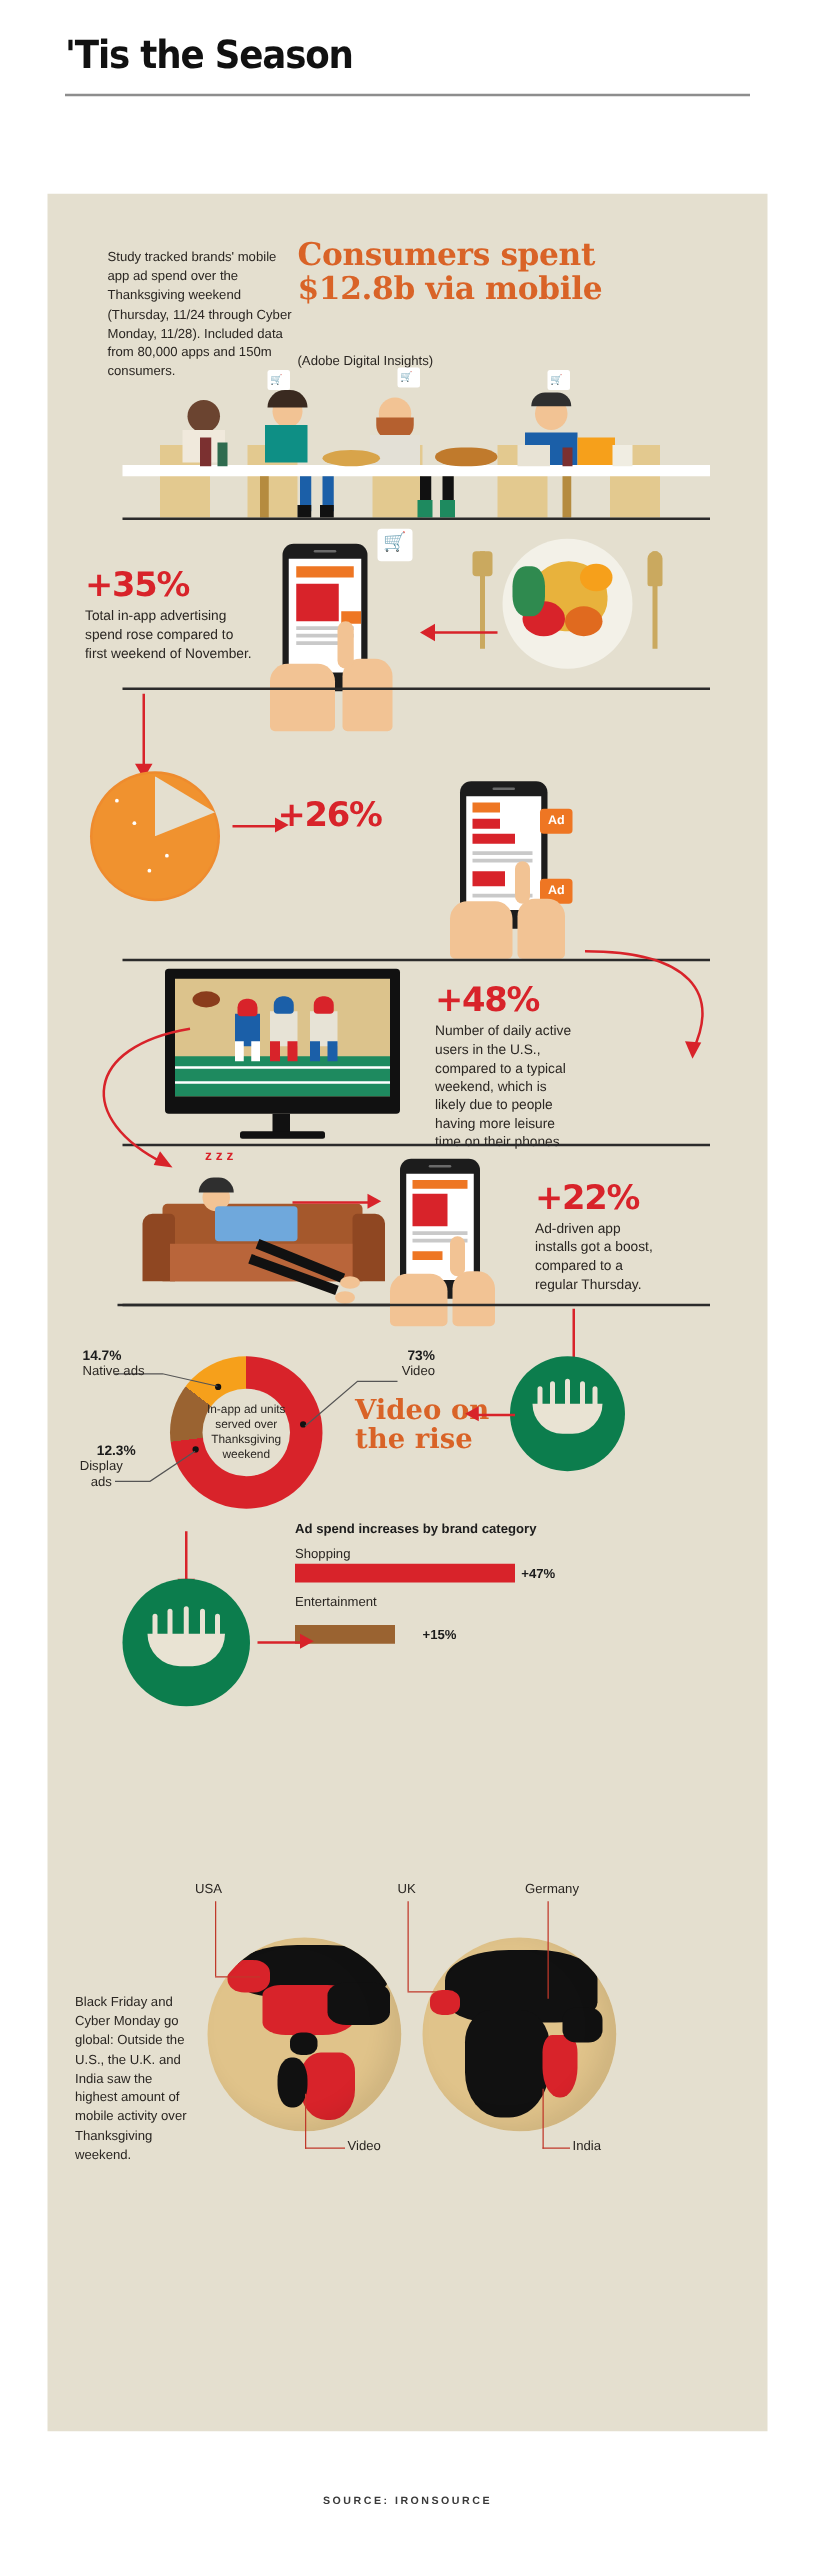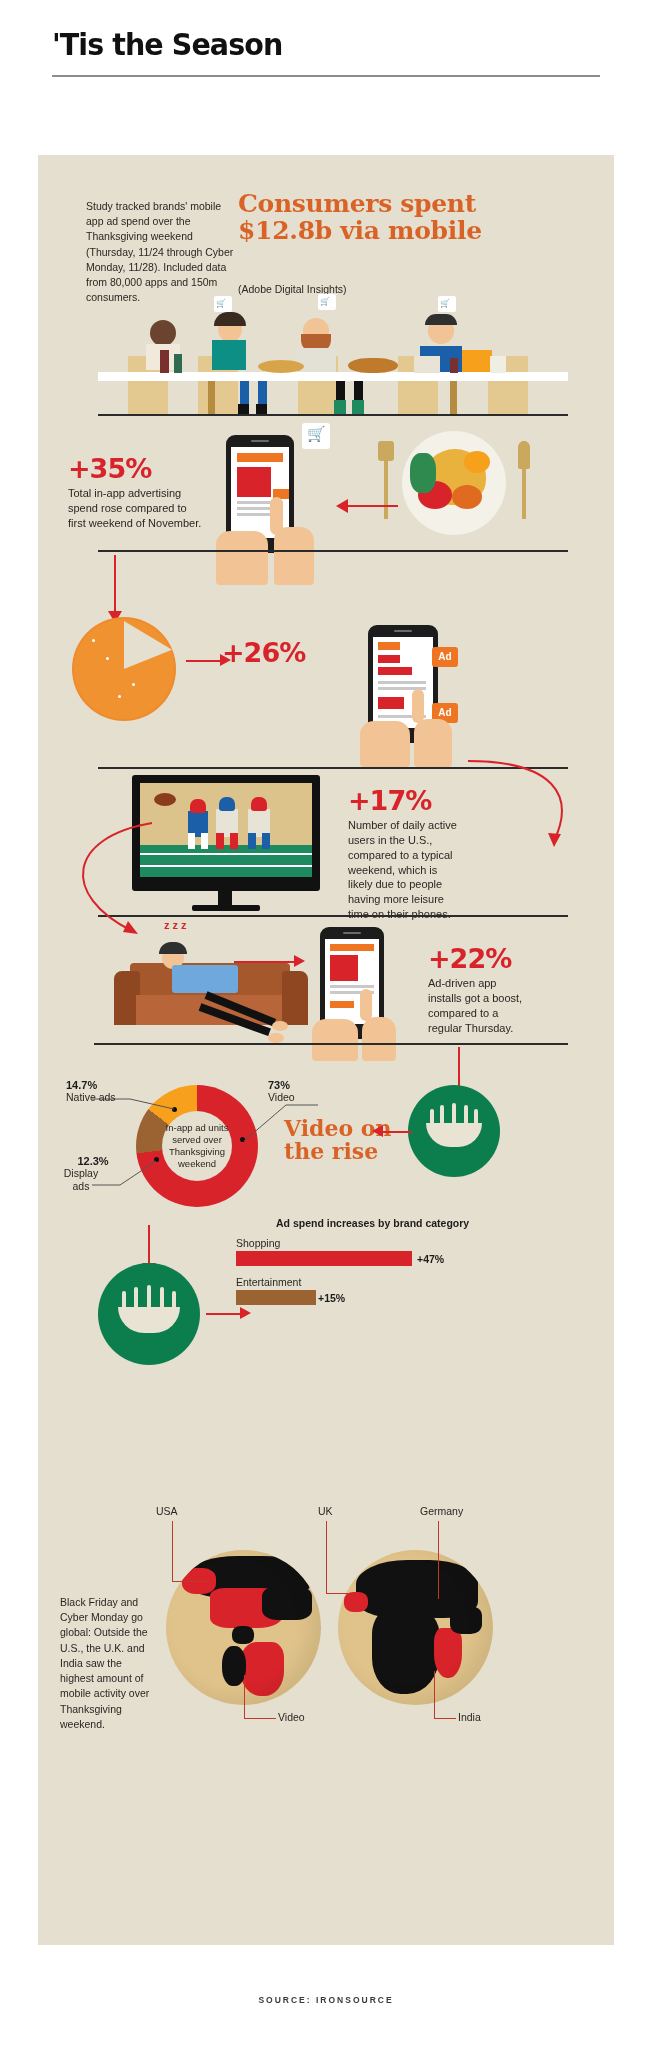--- a/index.html
+++ b/index.html
@@ -46,21 +46,21 @@
   .donut{position:absolute;border-radius:50%;}
   .donut-hole{position:absolute;border-radius:50%;background:#e4dfcf;display:flex;align-items:center;justify-content:center;text-align:center;}
   .donut-center{font-size:9.5px;line-height:1.25;color:#2a2622;}
   .dlabel-pct{font-weight:bold;font-size:11px;color:#1c1c1c;}
   .dlabel-txt{font-size:10.5px;color:#2a2622;line-height:1.2;}
 
   
   .vor{position:absolute;font-family:"DejaVu Serif",serif;font-weight:bold;font-size:22px;line-height:1.05;color:#d96327;}
 
   
-  .chart-title{font-weight:bold;font-size:10.5px;color:#1c1c1c;margin-left:40px;}
+  .chart-title{font-weight:bold;font-size:10.5px;color:#1c1c1c;}
   .cat-label{font-size:10.5px;color:#2a2622;}
   .bar{height:15px;}
   .bar-val{font-weight:bold;font-size:10.5px;color:#1c1c1c;}
 
   
   .globe{position:absolute;border-radius:50%;background:#e0c38a;overflow:hidden;}
   .gtxt{font-size:10.5px;color:#2a2622;}
   .leader{position:absolute;background:#c0392b;}
 
   
@@ -250,21 +250,21 @@
       <div style="position:absolute;left:119px;top:22px;width:16px;height:14px;background:#d8232a;border-radius:7px 7px 3px 3px;"></div>
       <div style="position:absolute;left:116px;top:58px;width:8px;height:16px;background:#1b5fa8;"></div>
       <div style="position:absolute;left:130px;top:58px;width:8px;height:16px;background:#1b5fa8;"></div>
       <div style="position:absolute;left:22px;top:18px;width:22px;height:13px;border-radius:50%;background:#8a3c1c;"></div>
 
       <div style="position:absolute;left:86px;top:116px;width:14px;height:16px;background:#111;"></div>
       <div style="position:absolute;left:60px;top:130px;width:68px;height:6px;background:#111;border-radius:2px;"></div>
     </div>
 
     <div class="ill" style="left:310px;top:632px;width:120px;">
-      <div class="stat-num">+17%</div>
+      <div class="stat-num">+48%</div>
       <div class="stat-txt" style="width:112px;">Number of daily active users in the U.S., compared to a typical weekend, which is likely due to people having more leisure time on their phones.</div>
     </div>
     <div class="floorline" style="left:60px;top:760px;width:470px;"></div>
 
     <svg style="position:absolute;left:18px;top:660px;" width="110" height="130" viewBox="0 0 110 130">
       <path d="M96 8 C 12 22, 4 80, 76 116" fill="none" stroke="#d8232a" stroke-width="2"></path>
       <polygon points="82,119 67,117 72,106" fill="#d8232a"></polygon>
     </svg>
 
     <div class="ill" style="left:58px;top:770px;width:230px;height:130px;">
@@ -337,21 +337,21 @@
     </div>
 
     <div class="ill" style="left:28px;top:924px;width:90px;text-align:left;">
       <div class="dlabel-pct">14.7%</div>
       <div class="dlabel-txt">Native ads</div>
     </div>
     <div class="ill" style="left:20px;top:1000px;width:70px;text-align:center;">
       <div class="dlabel-pct">12.3%</div>
       <div class="dlabel-txt" style="width:46px;">Display ads</div>
     </div>
-    <div class="ill" style="left:230px;top:924px;width:70px;text-align:left;">
+    <div class="ill" style="left:240px;top:924px;width:70px;text-align:right;">
       <div class="dlabel-pct">73%</div>
       <div class="dlabel-txt">Video</div>
     </div>
 
     <div class="vor" style="left:246px;top:962px;width:110px;">Video on the rise</div>
 
     <div class="green-circ" style="left:370px;top:930px;width:92px;height:92px;">
       <div style="position:absolute;left:18px;top:38px;width:56px;height:24px;border-radius:0 0 28px 28px;background:#e9e3d3;"></div>
       <div style="position:absolute;left:22px;top:24px;width:4px;height:20px;background:#e9e3d3;border-radius:2px;"></div>
       <div style="position:absolute;left:32px;top:20px;width:4px;height:24px;background:#e9e3d3;border-radius:2px;"></div>
@@ -382,21 +382,21 @@
         <div class="cat-label">Shopping</div>
         <div style="display:flex;align-items:center;gap:5px;margin-top:2px;">
           <div class="bar" style="width:176px;background:#d8232a;"></div>
           <div class="bar-val">+47%</div>
         </div>
       </div>
 
 
       <div style="margin-top:10px;">
         <div class="cat-label">Entertainment</div>
-        <div style="display:flex;align-items:center;gap:2px;margin-top:2px;">
+        <div style="display:flex;align-items:center;gap:22px;margin-top:12px;">
           <div class="bar" style="width:80px;background:#9a6331;"></div>
           <div class="bar-val">+15%</div>
         </div>
       </div>
     </div>
 
     <div class="arr" style="left:168px;top:1158px;width:36px;height:2px;"></div>
     <div class="arrhead" style="left:202px;top:1152px;border-top:6px solid transparent;border-bottom:6px solid transparent;border-left:11px solid #d8232a;"></div>
 
     <div class="map-note" style="top:1440px;left:22px;width:92px;">Black Friday and Cyber Monday go global: Outside the U.S., the U.K. and India saw the highest amount of mobile activity over Thanksgiving weekend.</div>

